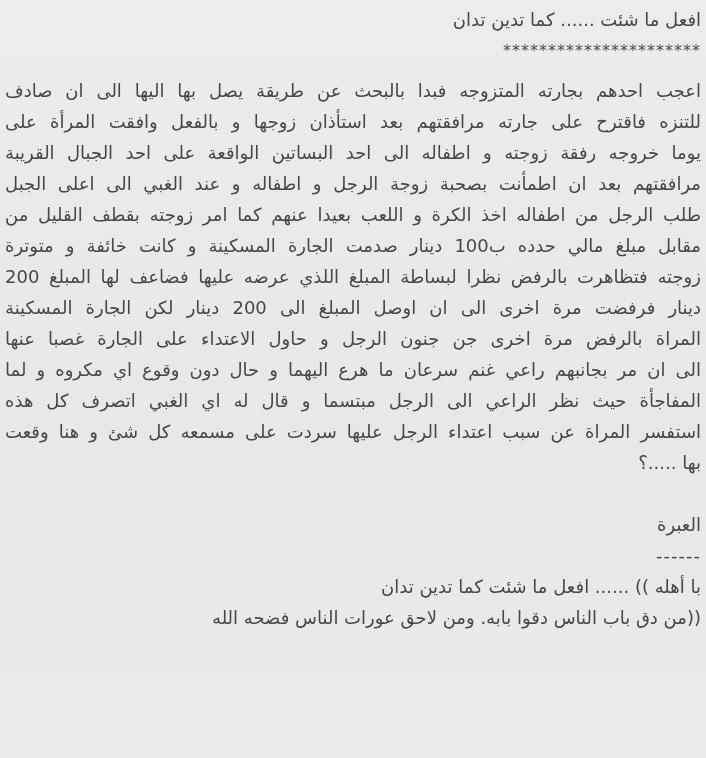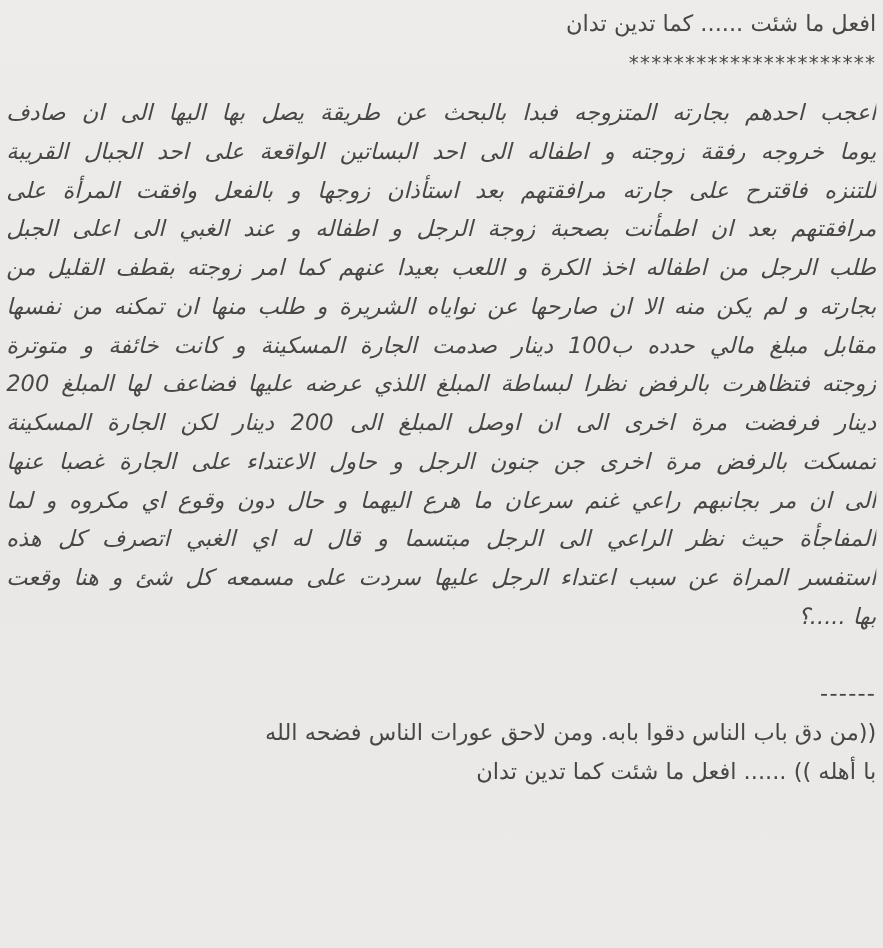--- a/index.html
+++ b/index.html
@@ -31,53 +31,52 @@
   .line.fill {
     text-align: justify;
     text-align-last: justify;
   }
   .separator {
     font-size: 16px;
     letter-spacing: 1px;
   }
   .story-block {
     margin-top: 9px;
-    font-style: italic;
   }
   .moral-block {
     margin-top: 31px;
   }
   .divider-line {
     letter-spacing: 1px;
   }
 </style>
 </head>
 <body>
 
 <div class="page">
 
   <div class="line">افعل ما شئت ...... كما تدين تدان</div>
   <div class="line separator">**********************</div>
 
   <div class="story-block">
     <div class="line fill">اعجب احدهم بجارته المتزوجه فبدا بالبحث عن طريقة يصل بها اليها الى ان صادف</div>
+    <div class="line fill">للتنزه فاقترح على جارته مرافقتهم بعد استأذان زوجها و بالفعل وافقت المرأة على</div>
     <div class="line fill">يوما خروجه رفقة زوجته و اطفاله الى احد البساتين الواقعة على احد الجبال القريبة</div>
-    <div class="line fill">للتنزه فاقترح على جارته مرافقتهم بعد استأذان زوجها و بالفعل وافقت المرأة على</div>
     <div class="line fill">مرافقتهم بعد ان اطمأنت بصحبة زوجة الرجل و اطفاله و عند الغبي الى اعلى الجبل</div>
     <div class="line fill">طلب الرجل من اطفاله اخذ الكرة و اللعب بعيدا عنهم كما امر زوجته بقطف القليل من</div>
-    <div class="line fill">بجارته و لم يكن منه الا ان صارحها عن نواياه الشريرة و طلب منها ان تمكنه من نفسها</div>
     <div class="line fill">مقابل مبلغ مالي حدده ب100 دينار صدمت الجارة المسكينة و كانت خائفة و متوترة</div>
     <div class="line fill">زوجته فتظاهرت بالرفض نظرا لبساطة المبلغ اللذي عرضه عليها فضاعف لها المبلغ 200</div>
     <div class="line fill">دينار فرفضت مرة اخرى الى ان اوصل المبلغ الى 200 دينار لكن الجارة المسكينة</div>
-    <div class="line fill">تمسكت بالرفض مرة اخرى جن جنون الرجل و حاول الاعتداء على الجارة غصبا عنها</div>
+    <div class="line fill">المراة بالرفض مرة اخرى جن جنون الرجل و حاول الاعتداء على الجارة غصبا عنها</div>
     <div class="line fill">الى ان مر بجانبهم راعي غنم سرعان ما هرع اليهما و حال دون وقوع اي مكروه و لما</div>
     <div class="line fill">المفاجأة حيث نظر الراعي الى الرجل مبتسما و قال له اي الغبي اتصرف كل هذه</div>
     <div class="line fill">استفسر المراة عن سبب اعتداء الرجل عليها سردت على مسمعه كل شئ و هنا وقعت</div>
     <div class="line">بها .....؟</div>
   </div>
 
   <div class="moral-block">
+    <div class="line">العبرة</div>
     <div class="line divider-line">------</div>
+    <div class="line">با أهله )) ...... افعل ما شئت كما تدين تدان</div>
     <div class="line">((من دق باب الناس دقوا بابه. ومن لاحق عورات الناس فضحه الله</div>
-    <div class="line">با أهله )) ...... افعل ما شئت كما تدين تدان</div>
   </div>
 
 </div>
 
 </body></html>

